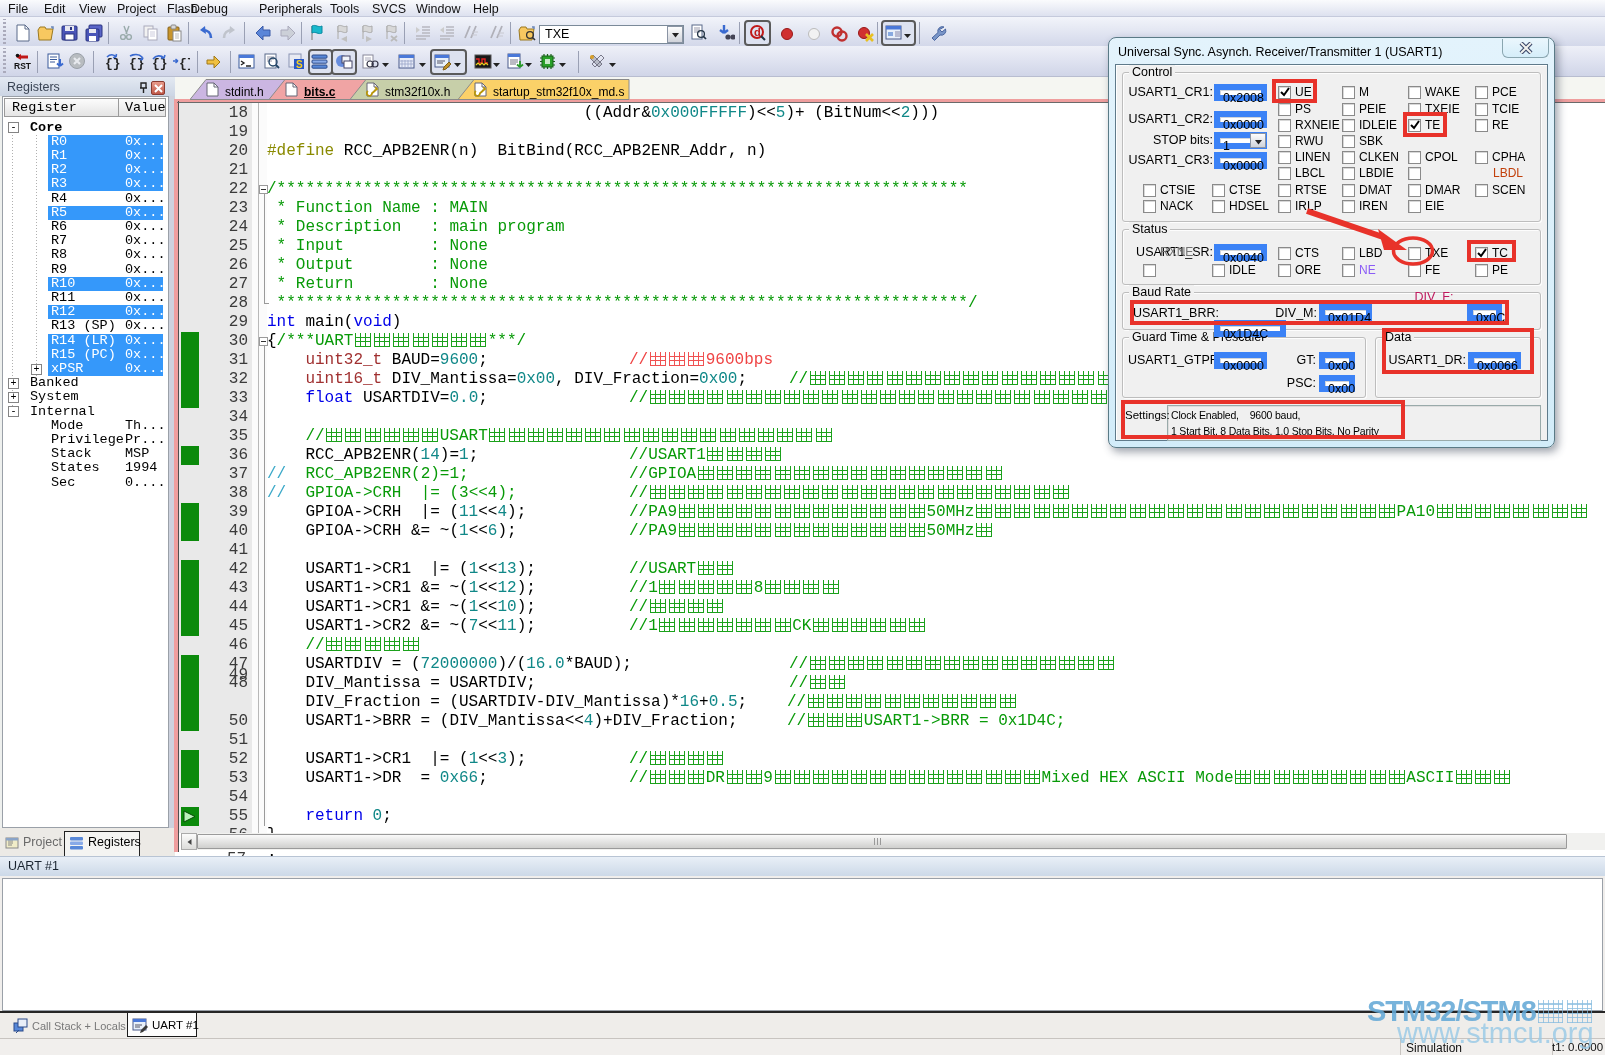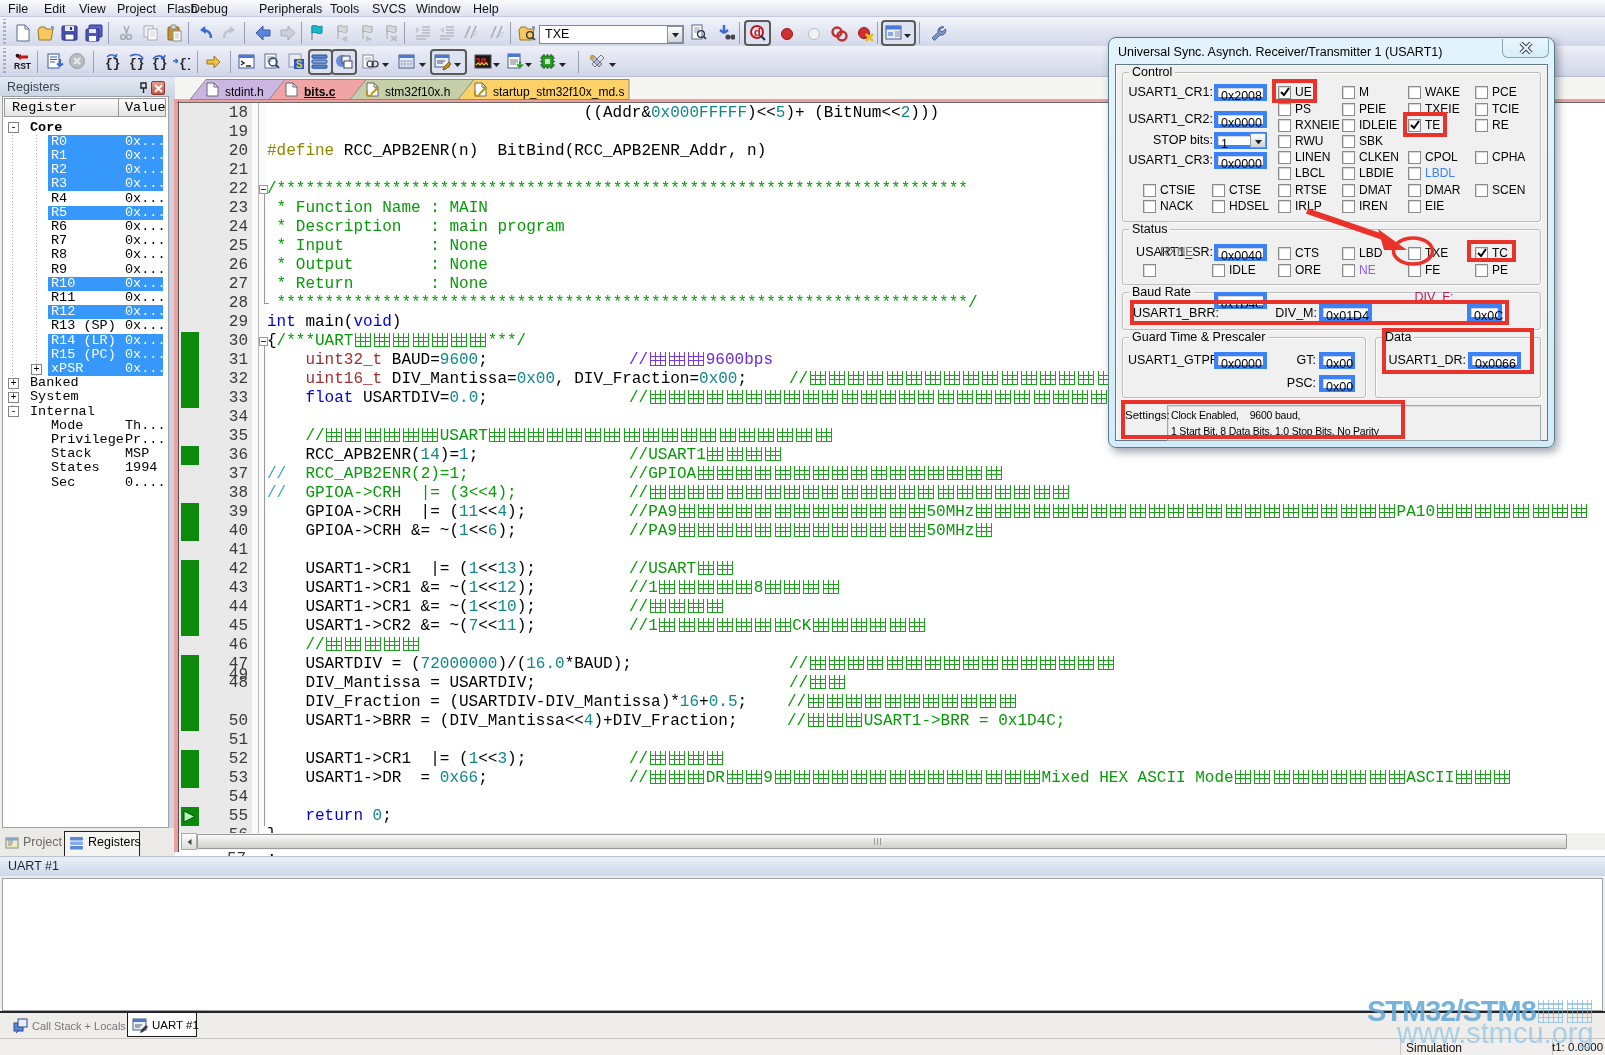--- a/index.html
+++ b/index.html
@@ -6,21 +6,21 @@
 .a{position:absolute}
 .k{display:inline-block;width:16px;height:13.5px;vertical-align:-1.5px;margin:0 1.6px;opacity:.92;
  background:repeating-linear-gradient(90deg,currentColor 0 1.1px,transparent 1.1px 4.9px),
  repeating-linear-gradient(0deg,currentColor 0 1.1px,transparent 1.1px 4.6px);}
 .sep1{width:1px;background:#9aa0b4;top:22px;height:22px}
 .sep2{width:1px;background:#9aa0b4;top:51px;height:22px}
 .cl{position:absolute;left:0;height:19px;font:16px/19px "Liberation Mono",monospace;white-space:pre}
 .cx{position:absolute;top:0;white-space:pre}
 .num{position:absolute;width:48px;text-align:right;font:16px/19px "Liberation Mono",monospace;color:#3a3a3a}
 .gb{position:absolute;left:181px;width:18px;background:#0b8a0b}
-.inp{position:absolute;background:#fff;border:4px solid #3b82f6;box-shadow:inset 1px 1px 0 #cfd4da;font:12.5px/15px "Liberation Sans",sans-serif;padding:1px 0 0 3px;color:#000}
+.inp{position:absolute;background:#fff;border:6px solid #3b82f6;box-shadow:inset 1px 1px 0 #cfd4da;font:12.5px/15px "Liberation Sans",sans-serif;padding:1px 0 0 3px;color:#000}
 .cb{position:absolute;width:13px;height:13px;background:#fff;border:1px solid #8a8a8a;box-shadow:inset 1px 1px 0 #d8d8d8}
 .grp{position:absolute;border:1px solid #bdbdbd;border-radius:3px;box-shadow:1px 1px 0 #fdfdfd inset, 1px 1px 0 #fdfdfd}
 .glab{position:absolute;background:#f0f0f0;padding:0 3px;font:12.5px "Liberation Sans",sans-serif;color:#000}
 .treerow{position:absolute;left:0;width:100%;height:14px;font:13.5px/14px "Liberation Mono",monospace;color:#000;white-space:pre}
 </style></head><body>
 <div class="a" style="left:0;top:0;width:1605px;height:17px;background:linear-gradient(#fafbfd,#dde1ef);border-bottom:1px solid #c5cadc"></div>
 <div class="a" style="left:0;top:17px;width:1605px;height:29px;background:linear-gradient(#f2f4fa,#d3d8ea)"></div>
 <div class="a" style="left:0;top:46px;width:1605px;height:31px;background:linear-gradient(#eef0f8,#d0d5e8);border-bottom:1px solid #b8bdd0"></div>
 <div class="a" style="left:8px;top:1px;font:12.5px/16px 'Liberation Sans';color:#111">File</div>
 <div class="a" style="left:44px;top:1px;font:12.5px/16px 'Liberation Sans';color:#111">Edit</div>
@@ -509,21 +509,21 @@
 <div class="cl" style="top:142.1px;width:1605px"><span class="cx" style="left:267px"><span style="color:#8a8a00">#define</span><span style="color:#000"> RCC_APB2ENR(n)  BitBind(RCC_APB2ENR_Addr, n)</span></span></div>
 <div class="cl" style="top:180.1px;width:1605px"><span class="cx" style="left:267px"><span style="color:#089a08">/************************************************************************</span></span></div>
 <div class="cl" style="top:199.1px;width:1605px"><span class="cx" style="left:267px"><span style="color:#089a08"> * Function Name : MAIN</span></span></div>
 <div class="cl" style="top:218.1px;width:1605px"><span class="cx" style="left:267px"><span style="color:#089a08"> * Description   : main program</span></span></div>
 <div class="cl" style="top:237.1px;width:1605px"><span class="cx" style="left:267px"><span style="color:#089a08"> * Input         : None</span></span></div>
 <div class="cl" style="top:256.1px;width:1605px"><span class="cx" style="left:267px"><span style="color:#089a08"> * Output        : None</span></span></div>
 <div class="cl" style="top:275.1px;width:1605px"><span class="cx" style="left:267px"><span style="color:#089a08"> * Return        : None</span></span></div>
 <div class="cl" style="top:294.1px;width:1605px"><span class="cx" style="left:267px"><span style="color:#089a08"> ************************************************************************/</span></span></div>
 <div class="cl" style="top:313.1px;width:1605px"><span class="cx" style="left:267px"><span style="color:#0000e8">int</span><span style="color:#000"> main(</span><span style="color:#0000e8">void</span><span style="color:#000">)</span></span></div>
 <div class="cl" style="top:332.1px;width:1605px"><span class="cx" style="left:267px"><span style="color:#000">{</span><span style="color:#089a08">/***UART<i class="k"></i><i class="k"></i><i class="k"></i><i class="k"></i><i class="k"></i><i class="k"></i><i class="k"></i>***/</span></span></div>
-<div class="cl" style="top:351.1px;width:1605px"><span class="cx" style="left:305.4px"><span style="color:#a03030">uint32_t</span><span style="color:#000"> BAUD=</span><span style="color:#108888">9600</span><span style="color:#000">;</span></span><span class="cx" style="left:629px"><span style="color:#6d28d9">//<i class="k"></i><i class="k"></i><i class="k"></i>9600bps</span></span></div>
+<div class="cl" style="top:351.1px;width:1605px"><span class="cx" style="left:305.4px"><span style="color:#a03030">uint32_t</span><span style="color:#000"> BAUD=</span><span style="color:#108888">9600</span><span style="color:#000">;</span></span><span class="cx" style="left:629px"><span style="color:#ef4444">//<i class="k"></i><i class="k"></i><i class="k"></i>9600bps</span></span></div>
 <div class="cl" style="top:370.1px;width:1605px"><span class="cx" style="left:305.4px"><span style="color:#a03030">uint16_t</span><span style="color:#000"> DIV_Mantissa=</span><span style="color:#108888">0x00</span><span style="color:#000">, DIV_Fraction=</span><span style="color:#108888">0x00</span><span style="color:#000">;</span></span><span class="cx" style="left:789px"><span style="color:#089a08">//<i class="k"></i><i class="k"></i><i class="k"></i><i class="k"></i><i class="k"></i><i class="k"></i><i class="k"></i><i class="k"></i><i class="k"></i><i class="k"></i><i class="k"></i><i class="k"></i><i class="k"></i><i class="k"></i><i class="k"></i><i class="k"></i></span></span></div>
 <div class="cl" style="top:389.1px;width:1605px"><span class="cx" style="left:305.4px"><span style="color:#0000e8">float</span><span style="color:#000"> USARTDIV=</span><span style="color:#108888">0.0</span><span style="color:#000">;</span></span><span class="cx" style="left:629px"><span style="color:#089a08">//<i class="k"></i><i class="k"></i><i class="k"></i><i class="k"></i><i class="k"></i><i class="k"></i><i class="k"></i><i class="k"></i><i class="k"></i><i class="k"></i><i class="k"></i><i class="k"></i><i class="k"></i><i class="k"></i><i class="k"></i><i class="k"></i><i class="k"></i><i class="k"></i><i class="k"></i><i class="k"></i><i class="k"></i><i class="k"></i><i class="k"></i><i class="k"></i></span></span></div>
 <div class="cl" style="top:427.1px;width:1605px"><span class="cx" style="left:305.4px"><span style="color:#089a08">//<i class="k"></i><i class="k"></i><i class="k"></i><i class="k"></i><i class="k"></i><i class="k"></i>USART<i class="k"></i><i class="k"></i><i class="k"></i><i class="k"></i><i class="k"></i><i class="k"></i><i class="k"></i><i class="k"></i><i class="k"></i><i class="k"></i><i class="k"></i><i class="k"></i><i class="k"></i><i class="k"></i><i class="k"></i><i class="k"></i><i class="k"></i><i class="k"></i></span></span></div>
 <div class="cl" style="top:446.1px;width:1605px"><span class="cx" style="left:305.4px"><span style="color:#000">RCC_APB2ENR(</span><span style="color:#108888">14</span><span style="color:#000">)=</span><span style="color:#108888">1</span><span style="color:#000">;</span></span><span class="cx" style="left:629px"><span style="color:#089a08">//USART1<i class="k"></i><i class="k"></i><i class="k"></i><i class="k"></i></span></span></div>
 <div class="cl" style="top:465.1px;width:1605px"><span class="cx" style="left:267px"><span style="color:#3aa8c8">//</span><span style="color:#089a08">  RCC_APB2ENR(2)=1;</span></span><span class="cx" style="left:629px"><span style="color:#089a08">//GPIOA<i class="k"></i><i class="k"></i><i class="k"></i><i class="k"></i><i class="k"></i><i class="k"></i><i class="k"></i><i class="k"></i><i class="k"></i><i class="k"></i><i class="k"></i><i class="k"></i><i class="k"></i><i class="k"></i><i class="k"></i><i class="k"></i></span></span></div>
 <div class="cl" style="top:484.1px;width:1605px"><span class="cx" style="left:267px"><span style="color:#3aa8c8">//</span><span style="color:#089a08">  GPIOA-&gt;CRH  |= (3&lt;&lt;4);</span></span><span class="cx" style="left:629px"><span style="color:#089a08">//<i class="k"></i><i class="k"></i><i class="k"></i><i class="k"></i><i class="k"></i><i class="k"></i><i class="k"></i><i class="k"></i><i class="k"></i><i class="k"></i><i class="k"></i><i class="k"></i><i class="k"></i><i class="k"></i><i class="k"></i><i class="k"></i><i class="k"></i><i class="k"></i><i class="k"></i><i class="k"></i><i class="k"></i><i class="k"></i></span></span></div>
 <div class="cl" style="top:503.1px;width:1605px"><span class="cx" style="left:305.4px"><span style="color:#000">GPIOA-&gt;CRH  |= (</span><span style="color:#108888">11</span><span style="color:#000">&lt;&lt;</span><span style="color:#108888">4</span><span style="color:#000">);</span></span><span class="cx" style="left:629px"><span style="color:#089a08">//PA9<i class="k"></i><i class="k"></i><i class="k"></i><i class="k"></i><i class="k"></i><i class="k"></i><i class="k"></i><i class="k"></i><i class="k"></i><i class="k"></i><i class="k"></i><i class="k"></i><i class="k"></i>50MHz<i class="k"></i><i class="k"></i><i class="k"></i><i class="k"></i><i class="k"></i><i class="k"></i><i class="k"></i><i class="k"></i><i class="k"></i><i class="k"></i><i class="k"></i><i class="k"></i><i class="k"></i><i class="k"></i><i class="k"></i><i class="k"></i><i class="k"></i><i class="k"></i><i class="k"></i><i class="k"></i><i class="k"></i><i class="k"></i>PA10<i class="k"></i><i class="k"></i><i class="k"></i><i class="k"></i><i class="k"></i><i class="k"></i><i class="k"></i><i class="k"></i></span></span></div>
 <div class="cl" style="top:522.1px;width:1605px"><span class="cx" style="left:305.4px"><span style="color:#000">GPIOA-&gt;CRH &amp;= ~(</span><span style="color:#108888">1</span><span style="color:#000">&lt;&lt;</span><span style="color:#108888">6</span><span style="color:#000">);</span></span><span class="cx" style="left:629px"><span style="color:#089a08">//PA9<i class="k"></i><i class="k"></i><i class="k"></i><i class="k"></i><i class="k"></i><i class="k"></i><i class="k"></i><i class="k"></i><i class="k"></i><i class="k"></i><i class="k"></i><i class="k"></i><i class="k"></i>50MHz<i class="k"></i></span></span></div>
 <div class="cl" style="top:560.1px;width:1605px"><span class="cx" style="left:305.4px"><span style="color:#000">USART1-&gt;CR1  |= (</span><span style="color:#108888">1</span><span style="color:#000">&lt;&lt;</span><span style="color:#108888">13</span><span style="color:#000">);</span></span><span class="cx" style="left:629px"><span style="color:#089a08">//USART<i class="k"></i><i class="k"></i></span></span></div>
 <div class="cl" style="top:579.1px;width:1605px"><span class="cx" style="left:305.4px"><span style="color:#000">USART1-&gt;CR1 &amp;= ~(</span><span style="color:#108888">1</span><span style="color:#000">&lt;&lt;</span><span style="color:#108888">12</span><span style="color:#000">);</span></span><span class="cx" style="left:629px"><span style="color:#089a08">//1<i class="k"></i><i class="k"></i><i class="k"></i><i class="k"></i><i class="k"></i>8<i class="k"></i><i class="k"></i><i class="k"></i><i class="k"></i></span></span></div>
@@ -646,21 +646,21 @@
 <div class="a" style="left:1359px;top:149.5px;z-index:102;font:12px 'Liberation Sans';color:#000">CLKEN</div>
 <div class="cb" style="left:1408px;top:150.5px;z-index:102;"></div>
 <div class="a" style="left:1425px;top:149.5px;z-index:102;font:12px 'Liberation Sans';color:#000">CPOL</div>
 <div class="cb" style="left:1475px;top:150.5px;z-index:102;"></div>
 <div class="a" style="left:1492px;top:149.5px;z-index:102;font:12px 'Liberation Sans';color:#000">CPHA</div>
 <div class="cb" style="left:1278px;top:166.5px;z-index:102;"></div>
 <div class="a" style="left:1295px;top:165.5px;z-index:102;font:12px 'Liberation Sans';color:#000">LBCL</div>
 <div class="cb" style="left:1342px;top:166.5px;z-index:102;"></div>
 <div class="a" style="left:1359px;top:165.5px;z-index:102;font:12px 'Liberation Sans';color:#000">LBDIE</div>
 <div class="cb" style="left:1408px;top:166.5px;z-index:102;"></div>
-<div class="a" style="left:1425px;top:165.5px;z-index:102;font:12px 'Liberation Sans';color:#3b82f6">LBDL</div>
+<div class="a" style="left:1493px;top:165.5px;z-index:102;font:12px 'Liberation Sans';color:#c2410c">LBDL</div>
 <div class="cb" style="left:1143px;top:183.5px;z-index:102;"></div>
 <div class="a" style="left:1160px;top:182.5px;z-index:102;font:12px 'Liberation Sans';color:#000">CTSIE</div>
 <div class="cb" style="left:1212px;top:183.5px;z-index:102;"></div>
 <div class="a" style="left:1229px;top:182.5px;z-index:102;font:12px 'Liberation Sans';color:#000">CTSE</div>
 <div class="cb" style="left:1278px;top:183.5px;z-index:102;"></div>
 <div class="a" style="left:1295px;top:182.5px;z-index:102;font:12px 'Liberation Sans';color:#000">RTSE</div>
 <div class="cb" style="left:1342px;top:183.5px;z-index:102;"></div>
 <div class="a" style="left:1359px;top:182.5px;z-index:102;font:12px 'Liberation Sans';color:#000">DMAT</div>
 <div class="cb" style="left:1408px;top:183.5px;z-index:102;"></div>
 <div class="a" style="left:1425px;top:182.5px;z-index:102;font:12px 'Liberation Sans';color:#000">DMAR</div>
@@ -695,21 +695,21 @@
 <div class="a" style="left:1229px;top:262.5px;z-index:102;font:12px 'Liberation Sans';color:#000">IDLE</div>
 <div class="cb" style="left:1278px;top:263.5px;z-index:102;"></div>
 <div class="a" style="left:1295px;top:262.5px;z-index:102;font:12px 'Liberation Sans';color:#000">ORE</div>
 <div class="cb" style="left:1342px;top:263.5px;z-index:102;"></div>
 <div class="a" style="left:1359px;top:262.5px;z-index:102;font:12px 'Liberation Sans';color:#8b5cf6">NE</div>
 <div class="cb" style="left:1408px;top:263.5px;z-index:102;"></div>
 <div class="a" style="left:1425px;top:262.5px;z-index:102;font:12px 'Liberation Sans';color:#000">FE</div>
 <div class="cb" style="left:1475px;top:263.5px;z-index:102;"></div>
 <div class="a" style="left:1492px;top:262.5px;z-index:102;font:12px 'Liberation Sans';color:#000">PE</div>
 <div class="a" style="left:1133px;top:305.5px;width:80px;z-index:102;text-align:right;font:12.5px 'Liberation Sans';color:#000;white-space:nowrap">USART1_BRR:</div>
-<div class="inp" style="left:1214px;top:292px;width:53px;height:17px;z-index:102;font-family:Liberation Serif, serif;">0x1D4C</div>
+<div class="inp" style="left:1214px;top:320px;width:72px;height:17px;z-index:102;">0x1D4C</div>
 <div class="a" style="left:1257px;top:305.5px;width:60px;z-index:102;text-align:right;font:12.5px 'Liberation Sans';color:#000;white-space:nowrap">DIV_M:</div>
 <div class="inp" style="left:1319px;top:304px;width:53px;height:17px;z-index:102;">0x01D4</div>
 <div class="a" style="left:1404px;top:290px;width:60px;z-index:102;text-align:center;font:12.5px 'Liberation Sans';color:#be185d;white-space:nowrap">DIV_F:</div>
 <div class="inp" style="left:1467px;top:304px;width:35px;height:17px;z-index:102;">0x0C</div>
 <div class="a" style="left:1128px;top:352.5px;width:84px;z-index:102;text-align:right;font:12.5px 'Liberation Sans';color:#000;white-space:nowrap">USART1_GTPR:</div>
 <div class="inp" style="left:1214px;top:352px;width:53px;height:17px;z-index:102;">0x0000</div>
 <div class="a" style="left:1276px;top:352.5px;width:40px;z-index:102;text-align:right;font:12.5px 'Liberation Sans';color:#000;white-space:nowrap">GT:</div>
 <div class="inp" style="left:1319px;top:352px;width:36px;height:17px;z-index:102;">0x00</div>
 <div class="a" style="left:1276px;top:375.5px;width:40px;z-index:102;text-align:right;font:12.5px 'Liberation Sans';color:#000;white-space:nowrap">PSC:</div>
 <div class="inp" style="left:1319px;top:375px;width:36px;height:17px;z-index:102;">0x00</div>

